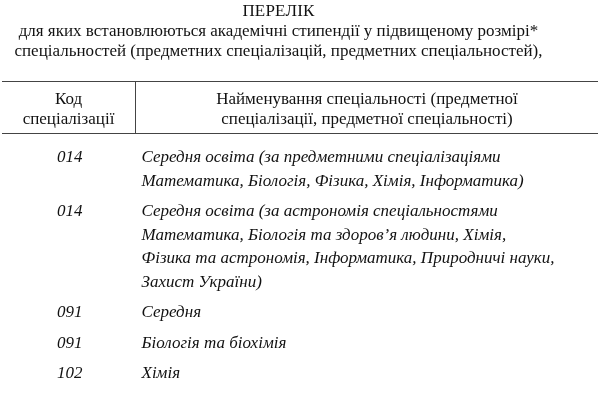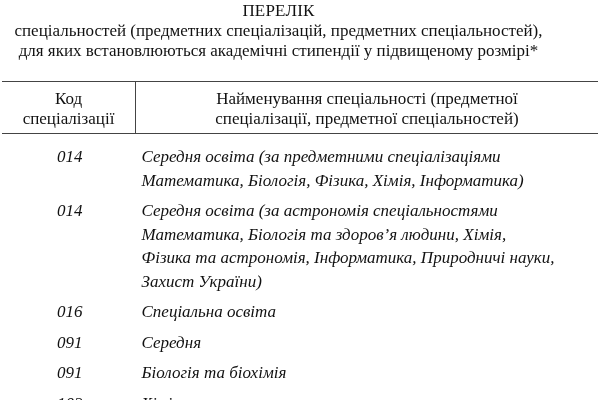--- a/index.html
+++ b/index.html
@@ -74,59 +74,53 @@
   }
   tbody tr.first td { padding-top: 11px; }
   tbody tr td { padding-bottom: 7px; }
   tbody tr td.name, tbody tr td.code { }
 </style>
 </head>
 <body>
 
 <div class="title-block">
   <div class="title-main">ПЕРЕЛІК</div>
+  <div class="subtitle">для яких встановлюються академічні стипендії у підвищеному розмірі*</div>
   <div class="subtitle">спеціальностей (предметних спеціалізацій, предметних спеціальностей),</div>
-  <div class="subtitle">для яких встановлюються академічні стипендії у підвищеному розмірі*</div>
 </div>
 
 <div class="table-wrap">
   <table>
     <thead>
       <tr>
         <th class="col-code">
           <div>Код</div>
           <div>спеціалізації</div>
         </th>
         <th class="col-name">
           <div>Найменування спеціальності (предметної</div>
-          <div>спеціалізації, предметної спеціальностей)</div>
+          <div>спеціалізації, предметної спеціальності)</div>
         </th>
       </tr>
     </thead>
     <tbody>
       <tr class="first">
         <td class="code">014</td>
         <td class="name">
           <div>Середня освіта (за предметними спеціалізаціями</div>
           <div>Математика, Біологія, Фізика, Хімія, Інформатика)</div>
         </td>
       </tr>
       <tr>
         <td class="code">014</td>
         <td class="name">
           <div>Середня освіта (за астрономія спеціальностями</div>
           <div>Математика, Біологія та здоров’я людини, Хімія,</div>
           <div>Фізика та астрономія, Інформатика, Природничі науки,</div>
           <div>Захист України)</div>
-        </td>
-      </tr>
-      <tr>
-        <td class="code">016</td>
-        <td class="name">
-          <div>Спеціальна освіта</div>
         </td>
       </tr>
       <tr>
         <td class="code">091</td>
         <td class="name">
           <div>Середня</div>
         </td>
       </tr>
       <tr>
         <td class="code">091</td>

